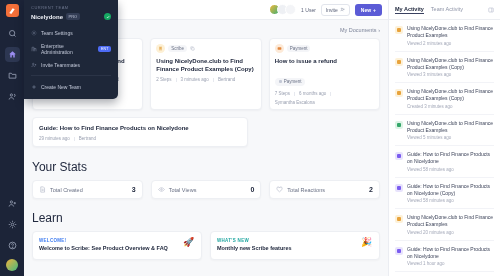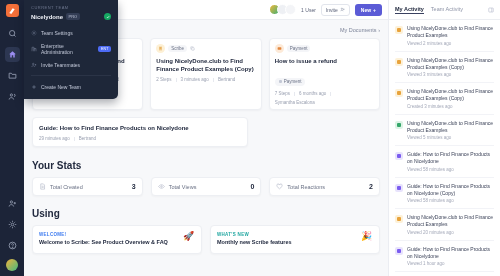--- a/index.html
+++ b/index.html
@@ -113,21 +113,21 @@
 
   .wide-card {
     background: #fff; border-radius: 4px; border: 1px solid #edeff3;
     padding: 6px 6px 5px 6px; margin-top: 7px;
     box-shadow: 0 1px 2px rgba(20,25,45,.04);
     width: 62%;
   }
   .wide-card .card-title { font-size: 6px; }
 
   .stats-title, .learn-title {
-    font-size: 10px; font-weight: bold; color: #222a3f;
+    font-size: 12px; font-weight: normal; color: #222a3f;
   }
   .stats-wrap { margin-top: 13px; }
   .stats-row { display: flex; gap: 8px; margin-top: 6px; }
   .stat {
     flex: 1; background: #fff; border: 1px solid #edeff3; border-radius: 4px;
     padding: 5px 6px; display: flex; align-items: center; gap: 4px;
     box-shadow: 0 1px 2px rgba(20,25,45,.03);
   }
   .stat .sic { width: 7px; height: 7px; color: #aeb4c4; flex: 0 0 7px; }
   .stat .slabel { font-size: 5.5px; color: #6a7185; flex: 1; }
@@ -413,21 +413,21 @@
                 <path d="M12 20S3 14 3 8.5A4.5 4.5 0 0112 7a4.5 4.5 0 019 1.5C21 14 12 20 12 20z"></path>
               </svg>
             <span class="slabel">Total Reactions</span>
             <span class="sval">2</span>
           </div>
 
         </div>
       </div>
 
       <div class="learn-wrap">
-        <div class="learn-title">Using</div>
+        <div class="learn-title">Learn</div>
         <div class="learn-row">
 
           <div class="lcard">
             <div class="ltxt">
               <div class="lkicker k-blue">WELCOME!</div>
               <div class="ltitle">Welcome to Scribe: See Product Overview &amp; FAQ</div>
             </div>
             <div class="lemoji">🚀</div>
           </div>
 

